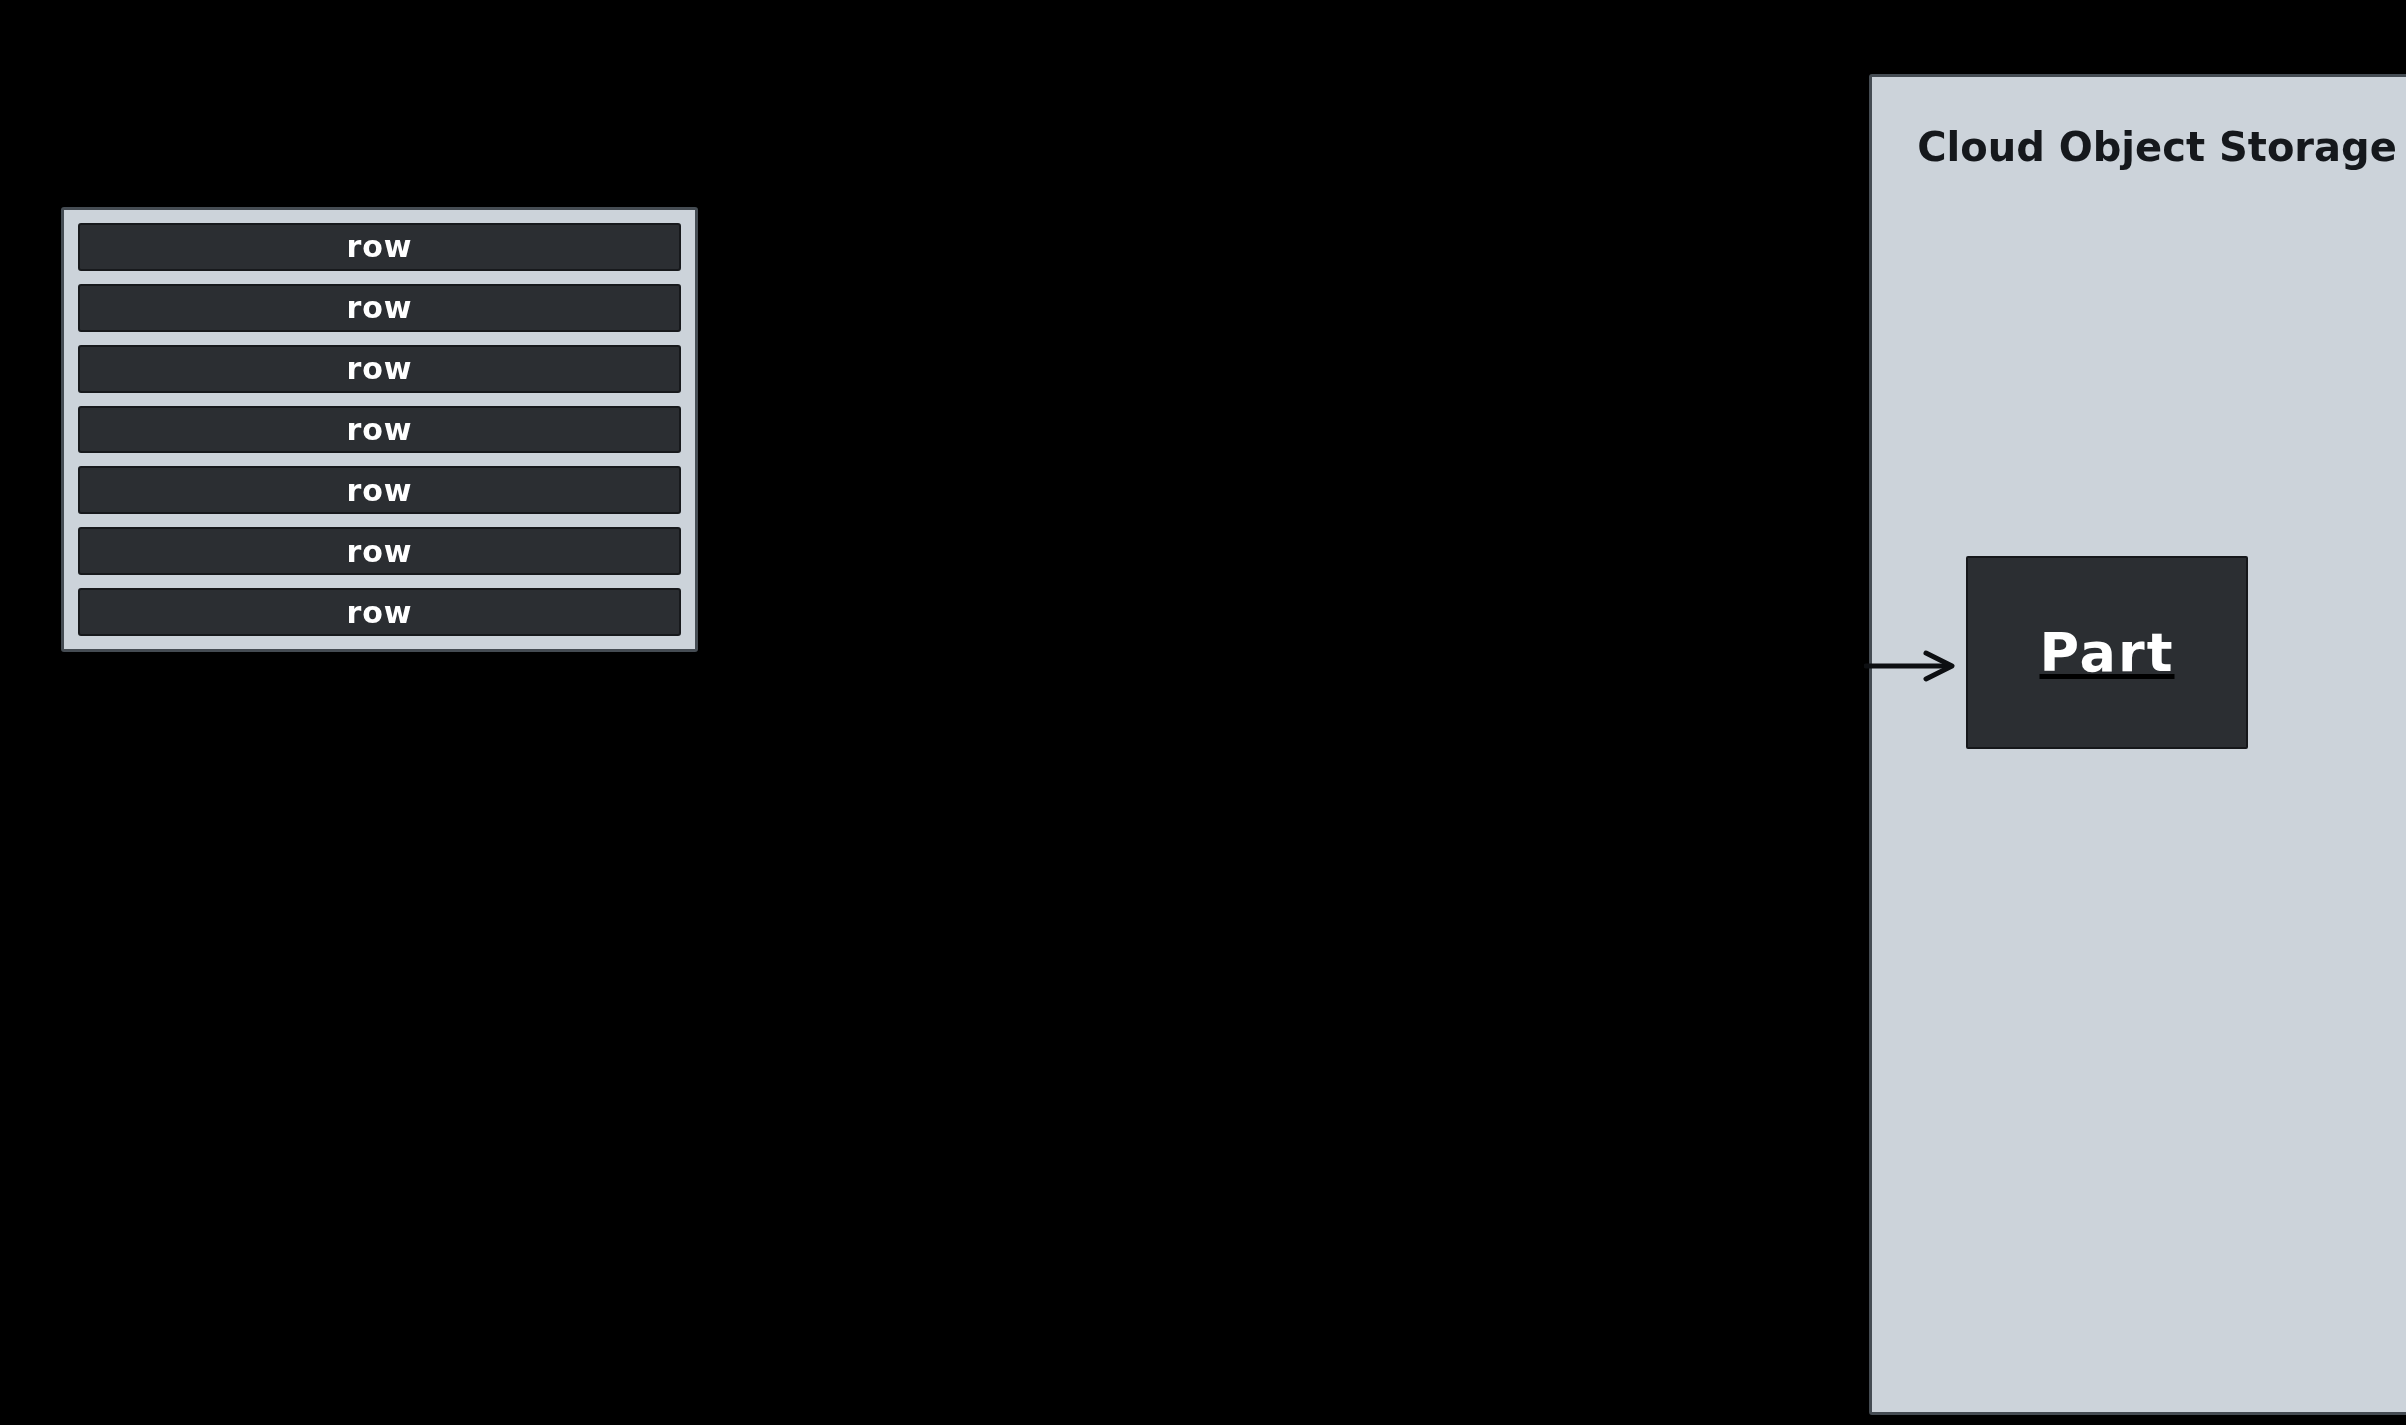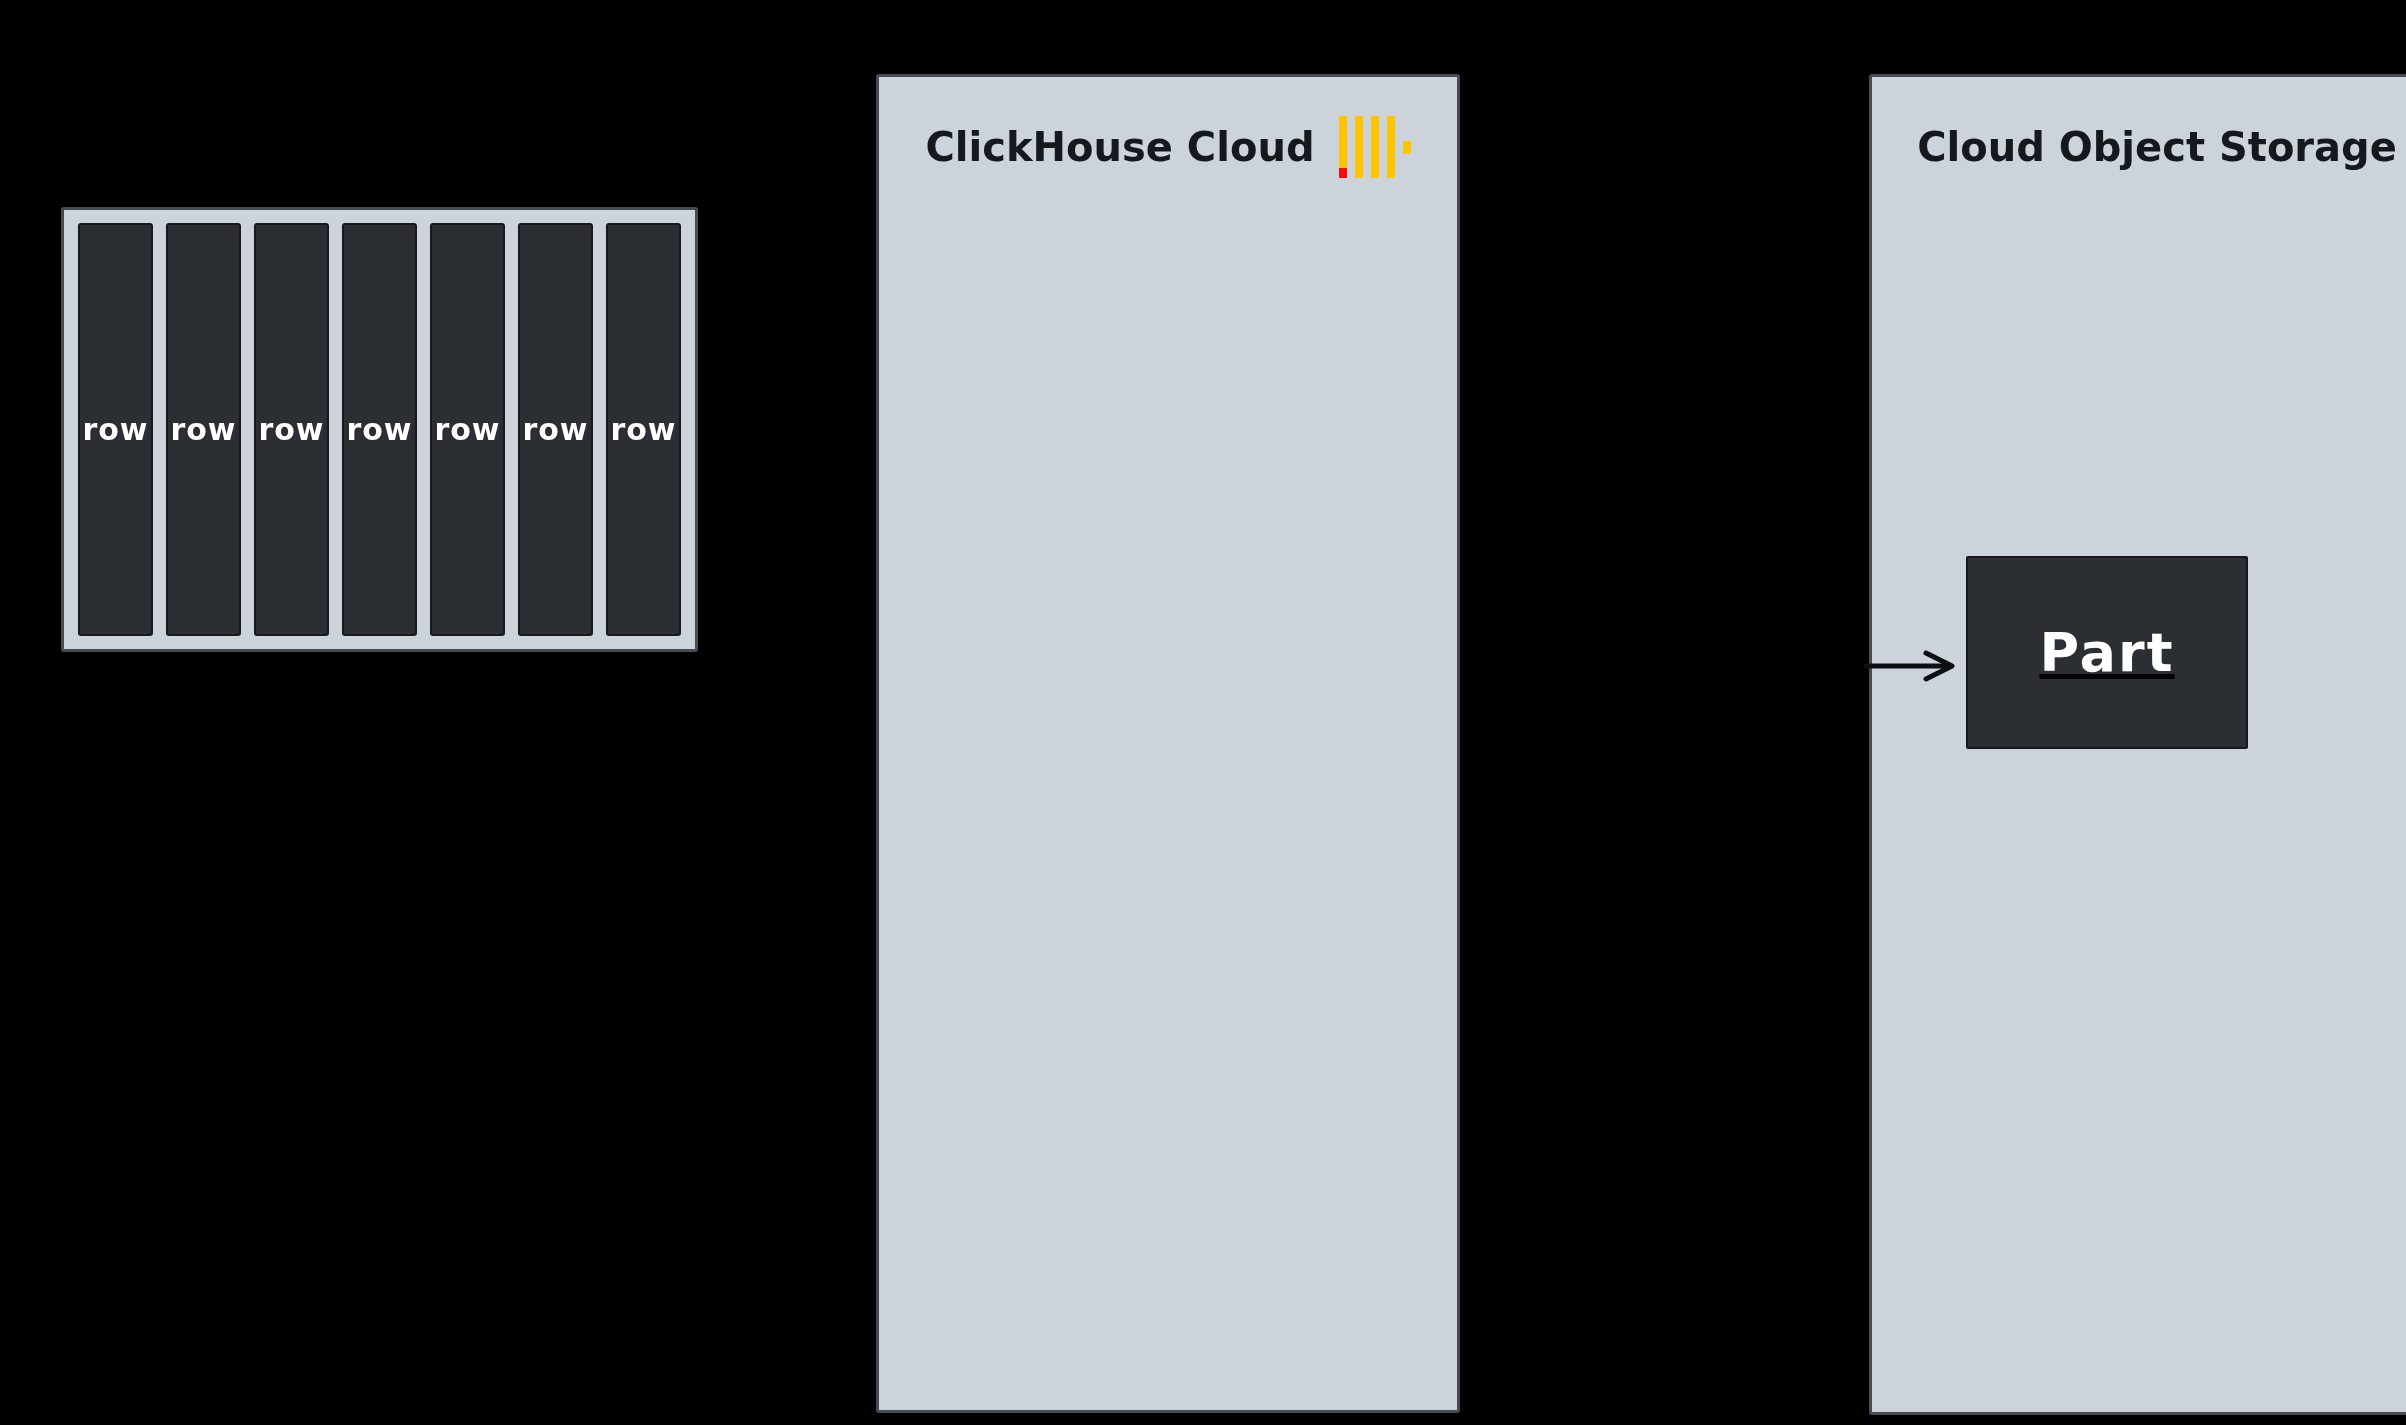--- a/index.html
+++ b/index.html
@@ -5,21 +5,21 @@
   html,body{margin:0;padding:0;background:#000;}
   .stage{
     position:relative;width:2406px;height:1425px;background:#000000;
     font-family:"DejaVu Sans",sans-serif;overflow:hidden;
   }
 
   
   .rows-box{
     position:absolute;left:61px;top:207px;width:637px;height:445px;
     background:#ccd3da;border:3px solid #454c53;border-radius:3px;
-    box-sizing:border-box;display:flex;flex-direction:row;
+    box-sizing:border-box;display:flex;flex-direction:column;
     padding:13px 14px;gap:13px;
   }
   .row-bar{
     flex:1;background:#2b2e32;border:2px solid #17191c;border-radius:3px;
     display:flex;align-items:center;justify-content:center;
   }
   .row-label{
     color:#ffffff;font-size:30px;font-weight:bold;letter-spacing:1px;
   }
 
@@ -77,34 +77,20 @@
       <span class="row-label">row</span>
     </div>
     <div class="row-bar">
       <span class="row-label">row</span>
     </div>
     <div class="row-bar">
       <span class="row-label">row</span>
     </div>
   </div>
 
-  <div class="panel ch-panel">
-    <div class="panel-header">
-      <span class="panel-title">ClickHouse Cloud</span>
-      <span class="ch-logo">
-        <span class="bar">
-            <span class="red-foot"></span>
-          </span>
-        <span class="bar"></span>
-        <span class="bar"></span>
-        <span class="bar"></span>
-        <span class="nub"></span>
-      </span>
-    </div>
-  </div>
 
   <div class="panel storage-panel">
     <div class="panel-header">
       <span class="panel-title">Cloud Object Storage</span>
     </div>
 
     <svg class="arrow-svg" viewBox="0 0 92 36">
       <path d="M2 18 H86" stroke="#0d0f12" stroke-width="5" fill="none" stroke-linecap="round"></path>
       <path d="M62 5 L88 18 L62 31" stroke="#0d0f12" stroke-width="5" fill="none" stroke-linecap="round" stroke-linejoin="round"></path>
     </svg>

